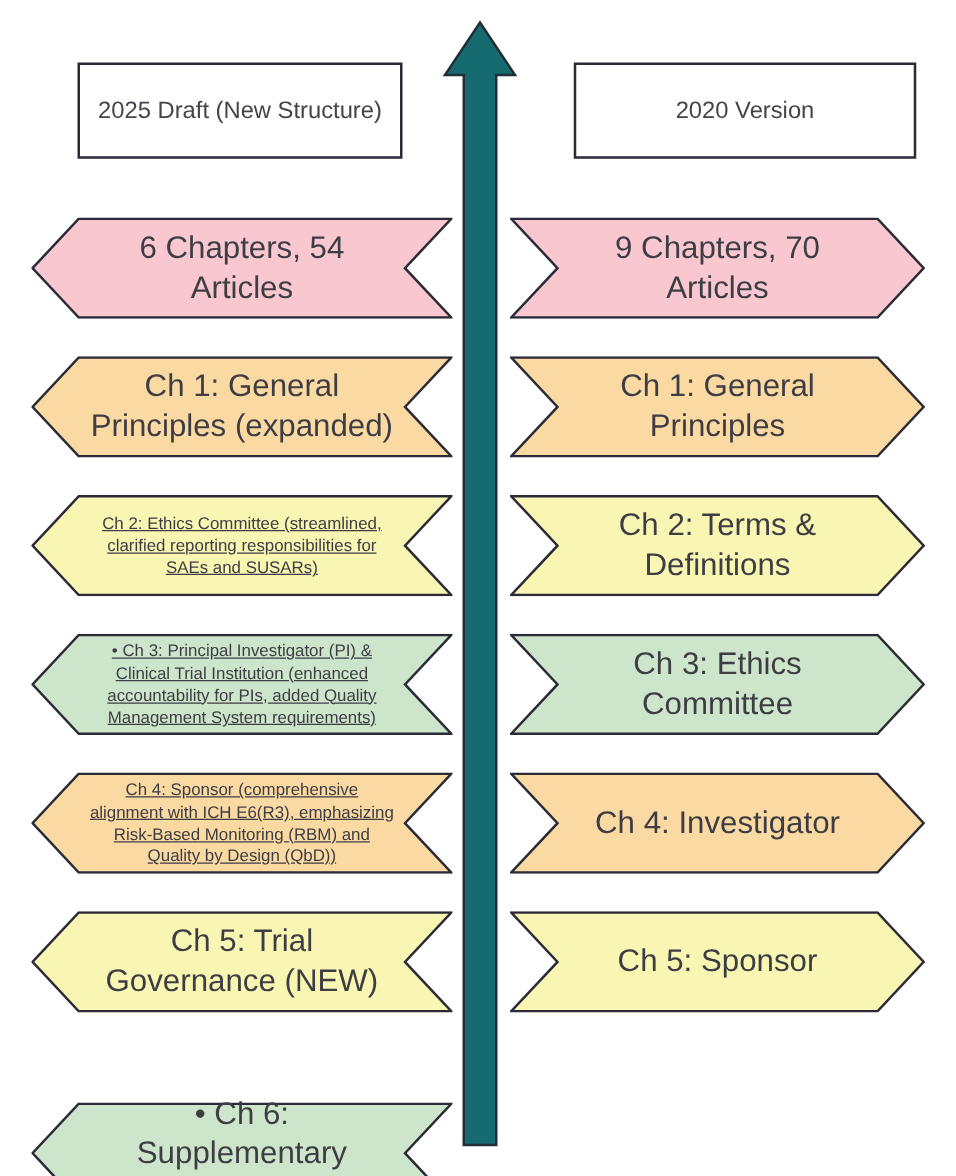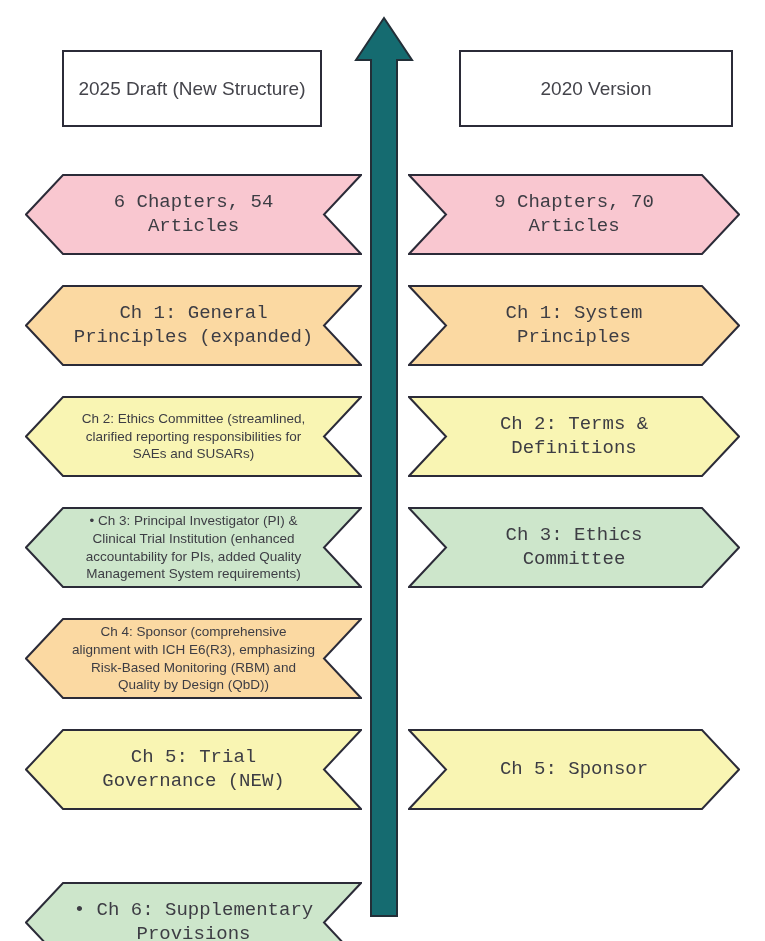--- a/index.html
+++ b/index.html
@@ -71,22 +71,22 @@
     width: 100%; height: 100%;
     box-sizing: border-box;
     padding: 0 46px;
     display: flex;
     align-items: center;
     justify-content: center;
     text-align: center;
     color: #3d3d44;
     line-height: 1.25;
   }
-  .banner .banner-text.lg { font-size: 19px; font-family: Liberation Mono, monospace; }
-  .banner .banner-text.sm { font-size: 13.5px; line-height: 1.3; }
+  .banner .banner-text.lg { font-size: 25px; }
+  .banner .banner-text.sm { font-size: 13.5px; line-height: 1.3; text-decoration: underline; }
 
   .r0 { top: 174px; }
   .r1 { top: 285px; }
   .r2 { top: 396px; }
   .r3 { top: 507px; }
   .r4 { top: 618px; }
   .r5 { top: 729px; }
   .r6 { top: 882px; }
 </style>
 </head>
@@ -121,21 +121,21 @@
   <div class="banner left-col r1">
     <svg class="banner-shape" viewBox="0 0 337 81" preserveAspectRatio="none">
       <polygon points="38,1 336,1 299,40.5 336,80 38,80 1,40.5" fill="#fbd9a2"></polygon>
     </svg>
     <div class="banner-text lg">Ch 1: General Principles (expanded)</div>
   </div>
   <div class="banner right-col r1">
     <svg class="banner-shape" viewBox="0 0 332 81" preserveAspectRatio="none">
       <polygon points="1,1 294,1 331,40.5 294,80 1,80 38,40.5" fill="#fbd9a2"></polygon>
     </svg>
-    <div class="banner-text lg">Ch 1: System Principles</div>
+    <div class="banner-text lg">Ch 1: General Principles</div>
   </div>
 
   <div class="banner left-col r2">
     <svg class="banner-shape" viewBox="0 0 337 81" preserveAspectRatio="none">
       <polygon points="38,1 336,1 299,40.5 336,80 38,80 1,40.5" fill="#f9f5b3"></polygon>
     </svg>
     <div class="banner-text sm">Ch 2: Ethics Committee (streamlined, clarified reporting responsibilities for SAEs and SUSARs)</div>
   </div>
   <div class="banner right-col r2">
     <svg class="banner-shape" viewBox="0 0 332 81" preserveAspectRatio="none">
@@ -156,20 +156,26 @@
     </svg>
     <div class="banner-text lg">Ch 3: Ethics Committee</div>
   </div>
 
   <div class="banner left-col r4">
     <svg class="banner-shape" viewBox="0 0 337 81" preserveAspectRatio="none">
       <polygon points="38,1 336,1 299,40.5 336,80 38,80 1,40.5" fill="#fbd9a2"></polygon>
     </svg>
     <div class="banner-text sm">Ch 4: Sponsor (comprehensive alignment with ICH E6(R3), emphasizing Risk-Based Monitoring (RBM) and Quality by Design (QbD))</div>
   </div>
+  <div class="banner right-col r4">
+    <svg class="banner-shape" viewBox="0 0 332 81" preserveAspectRatio="none">
+      <polygon points="1,1 294,1 331,40.5 294,80 1,80 38,40.5" fill="#fbd9a2"></polygon>
+    </svg>
+    <div class="banner-text lg">Ch 4: Investigator</div>
+  </div>
 
   <div class="banner left-col r5">
     <svg class="banner-shape" viewBox="0 0 337 81" preserveAspectRatio="none">
       <polygon points="38,1 336,1 299,40.5 336,80 38,80 1,40.5" fill="#f9f5b3"></polygon>
     </svg>
     <div class="banner-text lg">Ch 5: Trial Governance (NEW)</div>
   </div>
   <div class="banner right-col r5">
     <svg class="banner-shape" viewBox="0 0 332 81" preserveAspectRatio="none">
       <polygon points="1,1 294,1 331,40.5 294,80 1,80 38,40.5" fill="#f9f5b3"></polygon>

